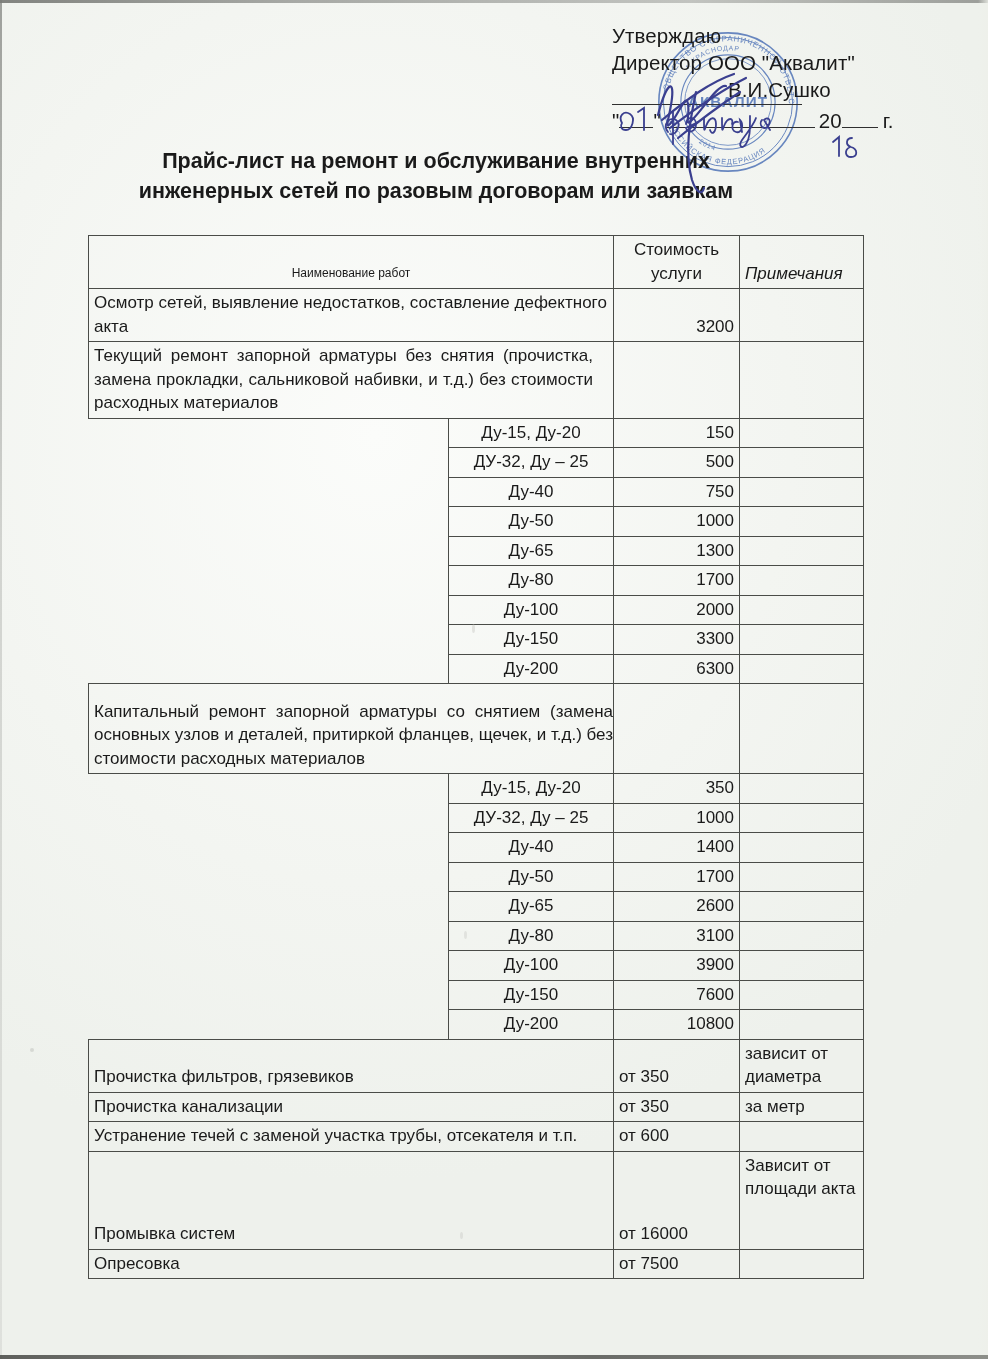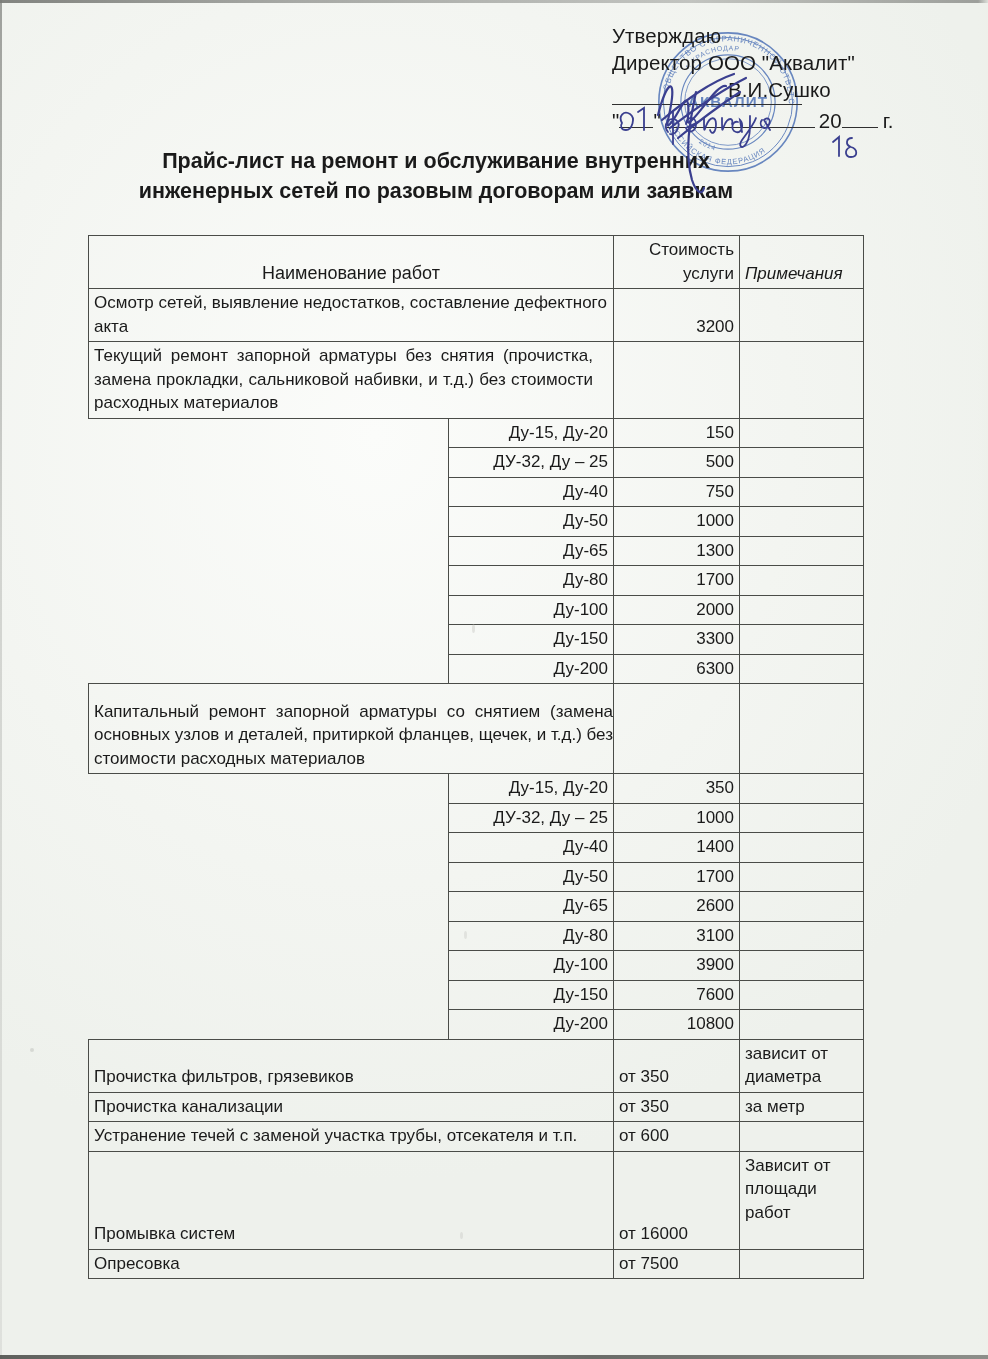--- a/index.html
+++ b/index.html
@@ -126,33 +126,33 @@
     padding: 2px 5px 3px 5px;
     vertical-align: bottom;
     font-weight: normal;
     line-height: 23.5px;
     background: rgba(255,255,255,0.0);
   }
   .c-name  { width: 525px; }
   .c-price { width: 126px; }
   .c-note  { width: 124px; font-style: italic; }
 
-  th.c-name  { text-align: center; vertical-align: middle; font-size: 18px; }
-  th.c-price { text-align: right;  vertical-align: top; }
+  th.c-name  { text-align: center; vertical-align: middle; font-size: 12px; }
+  th.c-price { text-align: center;  vertical-align: top; }
   th.c-note  { text-align: left;  vertical-align: bottom; }
 
   .price { text-align: right; }
   .price-left { text-align: left; }
   .just-last { text-align: justify; text-align-last: left; }
   .top { vertical-align: top; }
   .bot { vertical-align: bottom; margin-top: 40px; }
 
   
   .sub-blank { border: none !important; background: transparent; }
-  .sub-label { text-align: right; border-radius: 13px; }
+  .sub-label { text-align: center; border-radius: 13px; }
 
   .tall { height: 84px; }
   .tall2 { height: 92px; }
 
   
   .speck { position: absolute; background: #b9bbb5; border-radius: 50%; z-index: 8; opacity: .55; }
 </style>
 </head>
 <body>
 
@@ -362,21 +362,21 @@
         <td class="top" style="vertical-align:top">за метр</td>
       </tr>
       <tr>
         <td colspan="2" class="bot">Устранение течей с заменой участка трубы, отсекателя и т.п.</td>
         <td class="price-left bot">от 600</td>
         <td class="top" style="vertical-align:top"></td>
       </tr>
       <tr>
         <td colspan="2" class="bot tall2">Промывка систем</td>
         <td class="price-left bot">от 16000</td>
-        <td class="top" style="vertical-align:top">Зависит от площади работ</td>
+        <td class="top" style="vertical-align:top">Зависит от площади акта</td>
       </tr>
       <tr>
         <td colspan="2" class="bot">Опресовка</td>
         <td class="price-left bot">от 7500</td>
         <td class="top" style="vertical-align:top"></td>
       </tr>
     </tbody>
 </table>
 
 <div class="speck" style="left:472px;top:624px;width:3px;height:9px;opacity:.35;"></div>

